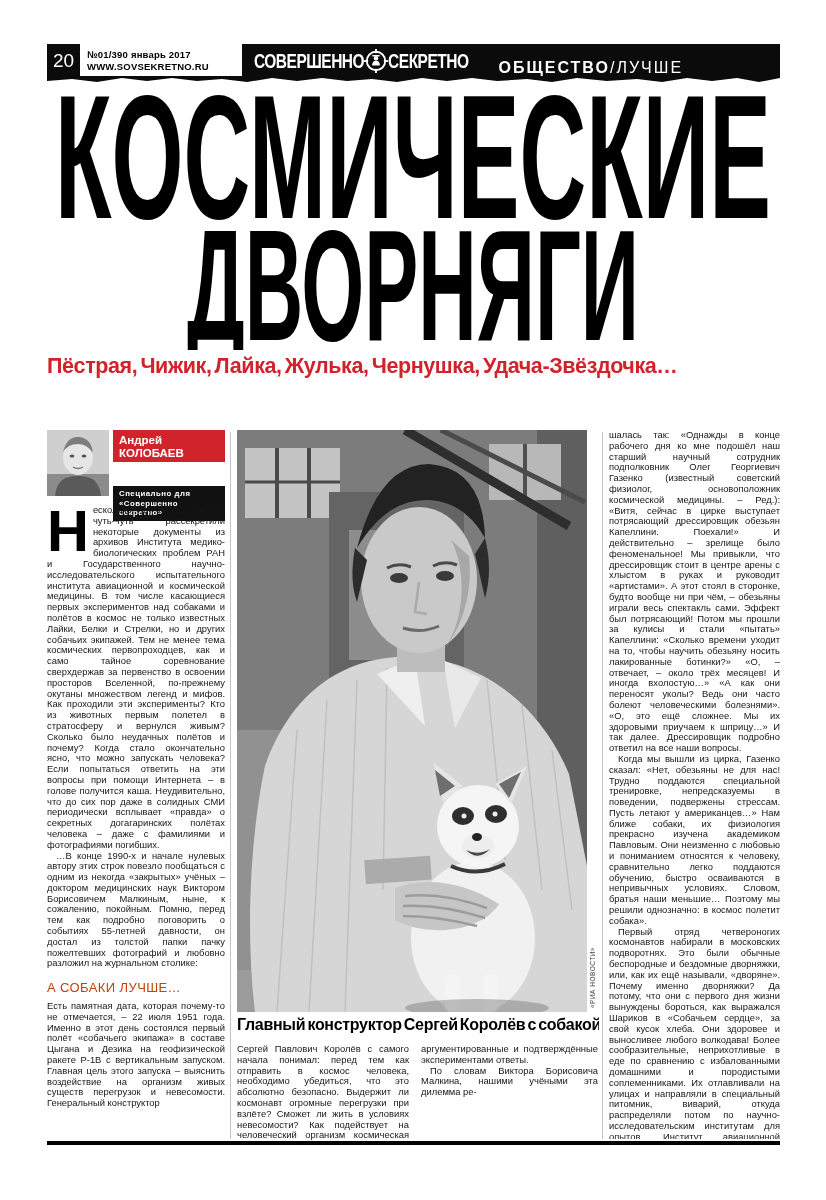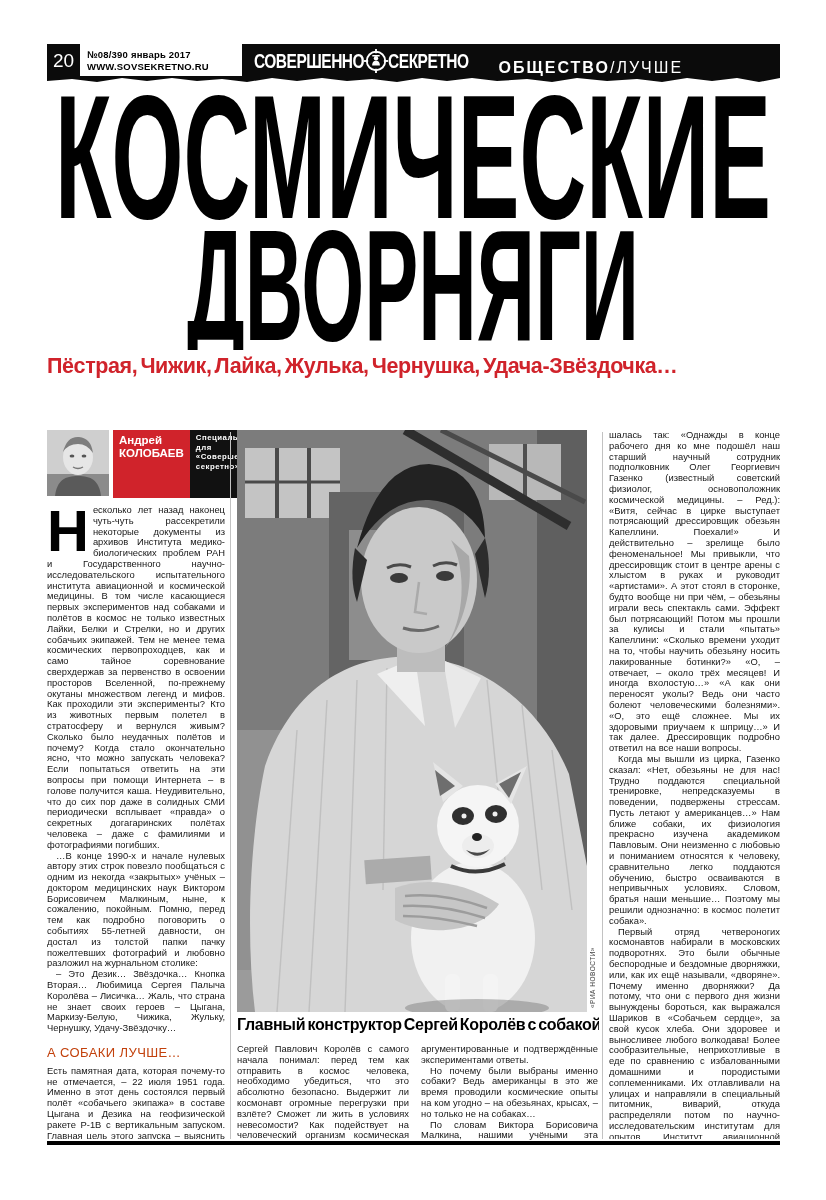--- a/index.html
+++ b/index.html
@@ -28,21 +28,21 @@
   .headline{position:absolute;left:47px;top:88px;width:733px;height:262px;}
   .hl{font-family:"Liberation Sans",sans-serif;font-weight:900;fill:#000;}
 
   
   .subhead{position:absolute;left:47px;top:353px;width:745px;color:var(--red);
            font-weight:700;font-size:21.5px;line-height:27px;letter-spacing:-.4px;word-spacing:-2.5px;}
 
   
   .authorbox{position:absolute;left:47px;top:430px;width:178px;height:68px;display:flex;}
   .aphoto{width:62px;height:66px;flex:0 0 62px;}
-  .acol{flex:1;margin-left:4px;display:flex;flex-direction:row;}
+  .acol{flex:1;margin-left:4px;display:flex;flex-direction:column;gap:24px;}
   .aname{background:var(--red);color:#fff;padding:4px 6px 3px;font-weight:700;
          font-size:11.5px;line-height:12.5px;}
   .anote{background:#111;color:#fff;padding:3px 6px;font-weight:700;font-size:7.8px;
          line-height:9.5px;letter-spacing:.5px;}
 
   
   .bodycol{position:absolute;font-size:9.4px;line-height:10.8px;text-align:justify;
            color:#161616;overflow:hidden;}
   #col1{left:47px;top:505px;width:178px;height:634px;}
   #col2{left:237px;top:1044px;width:172px;height:96px;}
@@ -66,21 +66,21 @@
   .bottomrule{position:absolute;left:47px;top:1141px;width:733px;height:4px;background:#000;}
 </style>
 </head>
 <body>
 
 <div id="page">
 
   <div class="band">
     <div class="pagenum">20</div>
     <div class="issuebox">
-      <div class="issueline">№08/390   январь 2017</div>
+      <div class="issueline">№01/390   январь 2017</div>
       <div class="issueline">WWW.SOVSEKRETNO.RU</div>
     </div>
     <div class="masthead">
       <span class="mword">СОВЕРШЕННО</span>
       <svg width="24" height="24" viewBox="0 0 26 26">
         <circle cx="13" cy="13" r="10" fill="#0b0b0b" stroke="#fff" stroke-width="2"></circle>
         <line x1="13" y1="0" x2="13" y2="4.5" stroke="#fff" stroke-width="2"></line>
         <line x1="13" y1="21.5" x2="13" y2="26" stroke="#fff" stroke-width="2"></line>
         <line x1="0" y1="13" x2="4.5" y2="13" stroke="#fff" stroke-width="2"></line>
         <line x1="21.5" y1="13" x2="26" y2="13" stroke="#fff" stroke-width="2"></line>
@@ -130,21 +130,20 @@
       </div>
     </div>
   </div>
 
   <div class="colrule" style="left:230px"></div>
   <div class="colrule" style="left:602px"></div>
 
   <div id="col1" class="bodycol">
     <p class="p"><span class="dropcap">Н</span><span>есколько лет назад наконец чуть-чуть рассекретили некоторые документы из архивов Института медико-биологических проблем РАН и Государственного научно-исследовательского испытательного института авиационной и космической медицины. В том числе касающиеся первых экспериментов над собаками и полётов в космос не только известных Лайки, Белки и Стрелки, но и других собачьих экипажей. Тем не менее тема космических первопроходцев, как и само тайное соревнование сверхдержав за первенство в освоении просторов Вселенной, по-прежнему окутаны множеством легенд и мифов. Как проходили эти эксперименты? Кто из животных первым полетел в стратосферу и вернулся живым? Сколько было неудачных полётов и почему? Когда стало окончательно ясно, что можно запускать человека? Если попытаться ответить на эти вопросы при помощи Интернета – в голове получится каша. Неудивительно, что до сих пор даже в солидных СМИ периодически всплывает «правда» о секретных догагаринских полётах человека – даже с фамилиями и фотографиями погибших.</span></p>
     <p class="p ind">…В конце 1990-х и начале нулевых автору этих строк повезло пообщаться с одним из некогда «закрытых» учёных – доктором медицинских наук Виктором Борисовичем Малкиным, ныне, к сожалению, покойным. Помню, перед тем как подробно поговорить о событиях 55-летней давности, он достал из толстой папки пачку пожелтевших фотографий и любовно разложил на журнальном столике:</p>
-    <p class="p ind">– Это Дезик… Звёздочка… Кнопка Вторая… Любимица Сергея Палыча Королёва – Лисичка… Жаль, что страна не знает своих героев – Цыгана, Маркизу-Белую, Чижика, Жульку, Чернушку, Удачу-Звёздочку…</p>
     <div class="subsection">А СОБАКИ ЛУЧШЕ…</div>
     <p class="p">Есть памятная дата, которая почему-то не отмечается, – 22 июля 1951 года. Именно в этот день состоялся первый полёт «собачьего экипажа» в составе Цыгана и Дезика на геофизической ракете Р-1В с вертикальным запуском. Главная цель этого запуска – выяснить воздействие на организм живых существ перегрузок и невесомости. Генеральный конструктор</p>
   </div>
 
   <svg class="photo" viewBox="0 0 350 582">
     <rect width="350" height="582" fill="#919191"></rect>
     <rect width="350" height="300" fill="#7c7c7c"></rect>
     <rect x="300" width="50" height="440" fill="#5f5f5f"></rect>
     <rect x="8" y="18" width="95" height="70" fill="#c4c4c4"></rect>
     <line x1="40" y1="18" x2="40" y2="88" stroke="#4a4a4a" stroke-width="4"></line>
@@ -208,21 +207,20 @@
   </svg>
   <div class="credit">«РИА НОВОСТИ»</div>
   <div class="caption">Главный конструктор Сергей Королёв с собакой-космонавтом, август 1960</div>
 
   <div id="col2" class="bodycol">
     <p class="p">Сергей Павлович Королёв с самого начала понимал: перед тем как отправить в космос человека, необходимо убедиться, что это абсолютно безопасно. Выдержит ли космонавт огромные перегрузки при взлёте? Сможет ли жить в условиях невесомости? Как подействует на человеческий организм космическая радиация? На эти и другие вопросы требовались</p>
   </div>
 
   <div id="col3" class="bodycol">
     <p class="p">аргументированные и подтверждённые экспериментами ответы.</p>
-    <p class="p ind">Но почему были выбраны именно собаки? Ведь американцы в это же время проводили космические опыты на ком угодно – на обезьянах, крысах, – но только не на собаках…</p>
     <p class="p ind">По словам Виктора Борисовича Малкина, нашими учёными эта дилемма ре-</p>
   </div>
 
   <div id="col4" class="bodycol">
     <p class="p">шалась так: «Однажды в конце рабочего дня ко мне подошёл наш старший научный сотрудник подполковник Олег Георгиевич Газенко (известный советский физиолог, основоположник космической медицины. – Ред.): «Витя, сейчас в цирке выступает потрясающий дрессировщик обезьян Капеллини. Поехали!» И действительно – зрелище было феноменальное! Мы привыкли, что дрессировщик стоит в центре арены с хлыстом в руках и руководит «артистами». А этот стоял в сторонке, будто вообще ни при чём, – обезьяны играли весь спектакль сами. Эффект был потрясающий! Потом мы прошли за кулисы и стали «пытать» Капеллини: «Сколько времени уходит на то, чтобы научить обезьяну носить лакированные ботинки?» «О, – отвечает, – около трёх месяцев! И иногда вхолостую…» «А как они переносят уколы? Ведь они часто болеют человеческими болезнями». «О, это ещё сложнее. Мы их здоровыми приучаем к шприцу…» И так далее. Дрессировщик подробно ответил на все наши вопросы.</p>
     <p class="p ind">Когда мы вышли из цирка, Газенко сказал: «Нет, обезьяны не для нас! Трудно поддаются специальной тренировке, непредсказуемы в поведении, подвержены стрессам. Пусть летают у американцев…» Нам ближе собаки, их физиология прекрасно изучена академиком Павловым. Они неизменно с любовью и пониманием относятся к человеку, сравнительно легко поддаются обучению, быстро осваиваются в непривычных условиях. Словом, братья наши меньшие… Поэтому мы решили однозначно: в космос полетит собака».</p>
     <p class="p ind">Первый отряд четвероногих космонавтов набирали в московских подворотнях. Это были обычные беспородные и бездомные дворняжки, или, как их ещё называли, «дворяне». Почему именно дворняжки? Да потому, что они с первого дня жизни вынуждены бороться, как выражался Шариков в «Собачьем сердце», за свой кусок хлеба. Они здоровее и выносливее любого волкодава! Более сообразительные, неприхотливые в еде по сравнению с избалованными домашними и породистыми соплеменниками. Их отлавливали на улицах и направляли в специальный питомник, виварий, откуда распределяли потом по научно-исследовательским институтам для опытов. Институт авиационной медицины получал собак строго по стандартам, диктуемым особенностью исследовательского оборудования и размерами кабин ракет: не тяжелее шести килограммов и ростом не выше 35 сантиметров. Виварием в институте авиационной медицины тогда за-</p>
   </div>
 
   <div class="bottomrule"></div>

